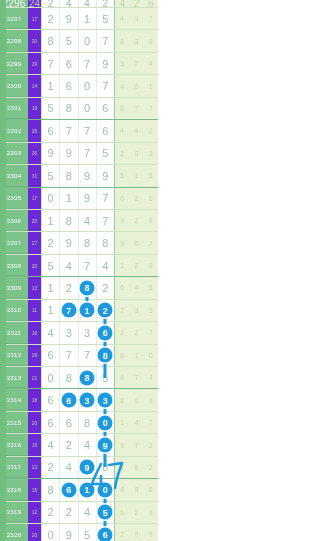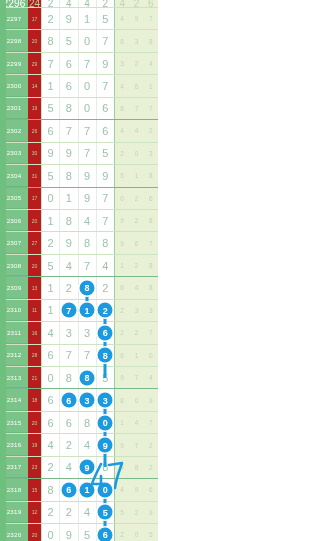--- a/index.html
+++ b/index.html
@@ -31,21 +31,21 @@
     background:#7cc389;
     color:#ffffff;
     font-size:6.2px;
     display:flex;align-items:center;justify-content:center;
     letter-spacing:.2px;
     box-sizing:border-box;
     border-bottom:1px solid #6cb77c;
   }
   .c-sub{
     width:14px;flex:0 0 14px;
-    background:#b91c1c;
+    background:#6d28d9;
     color:#b8cfa4;
     font-size:5px;
     display:flex;align-items:center;justify-content:center;
     box-sizing:border-box;
     border-right:1px solid #cfe3c2;
   }
   .c-main{
     flex:1 1 auto;display:flex;background:#ffffff;
     position:relative;
   }

